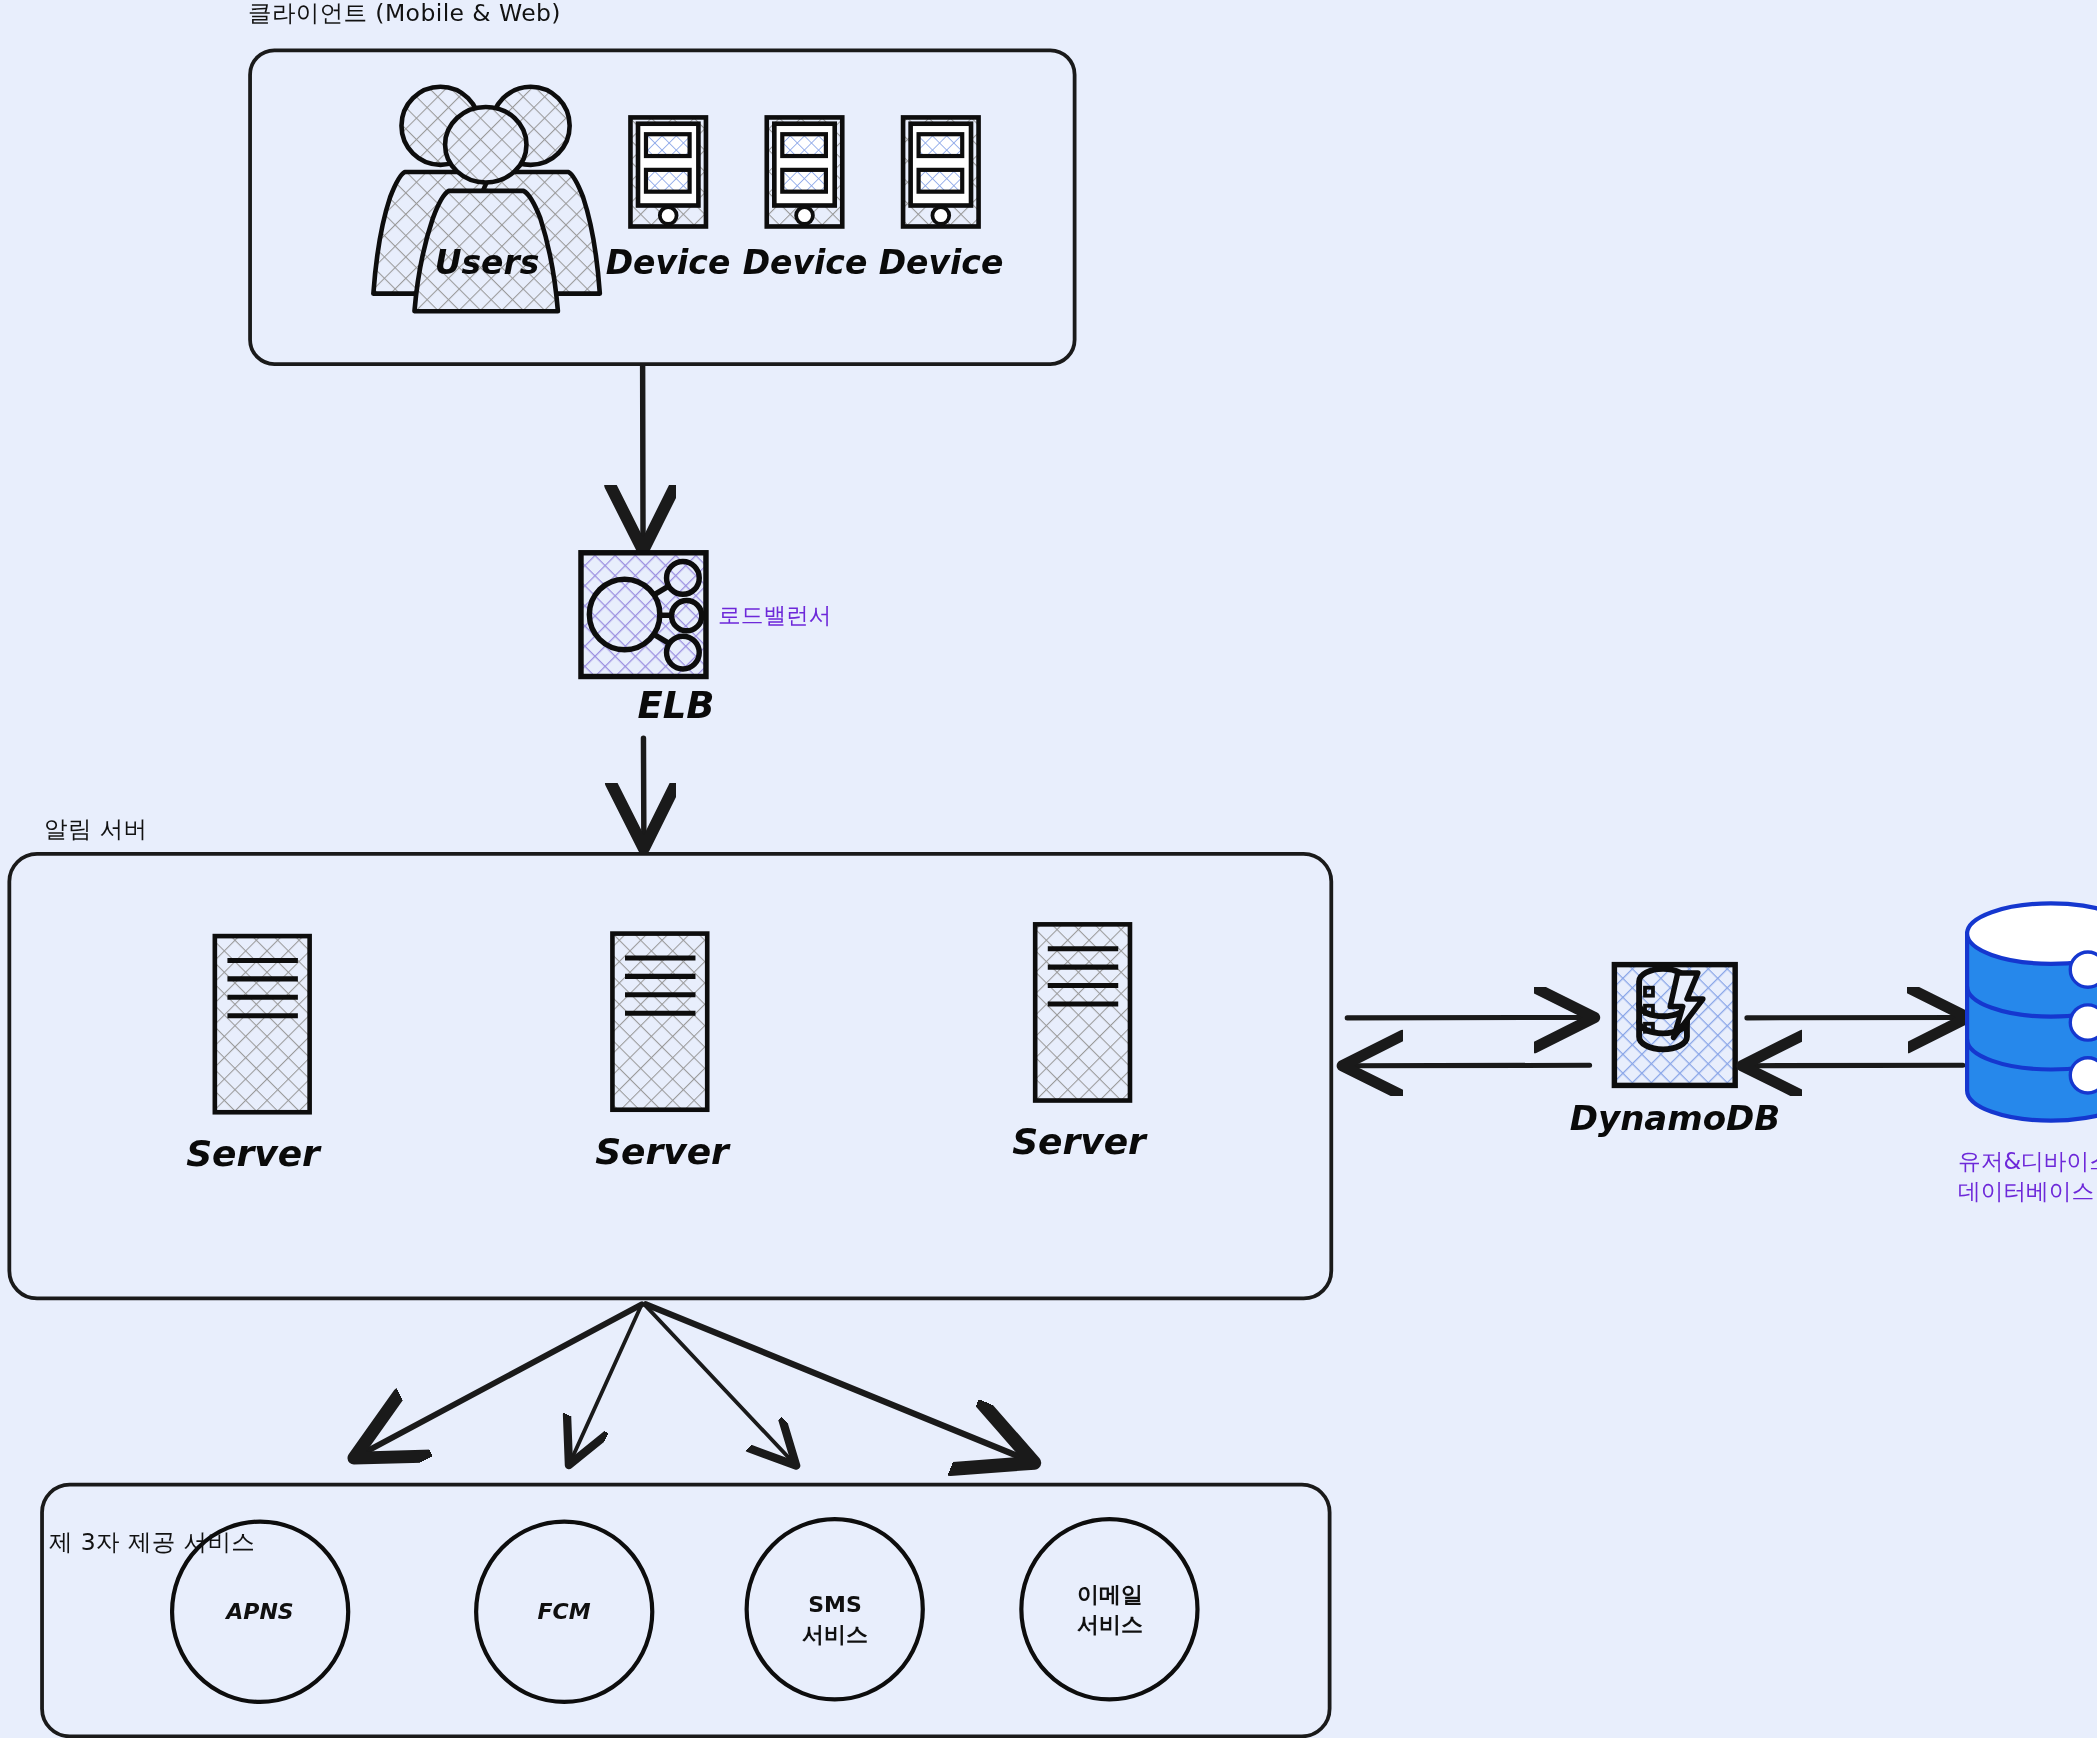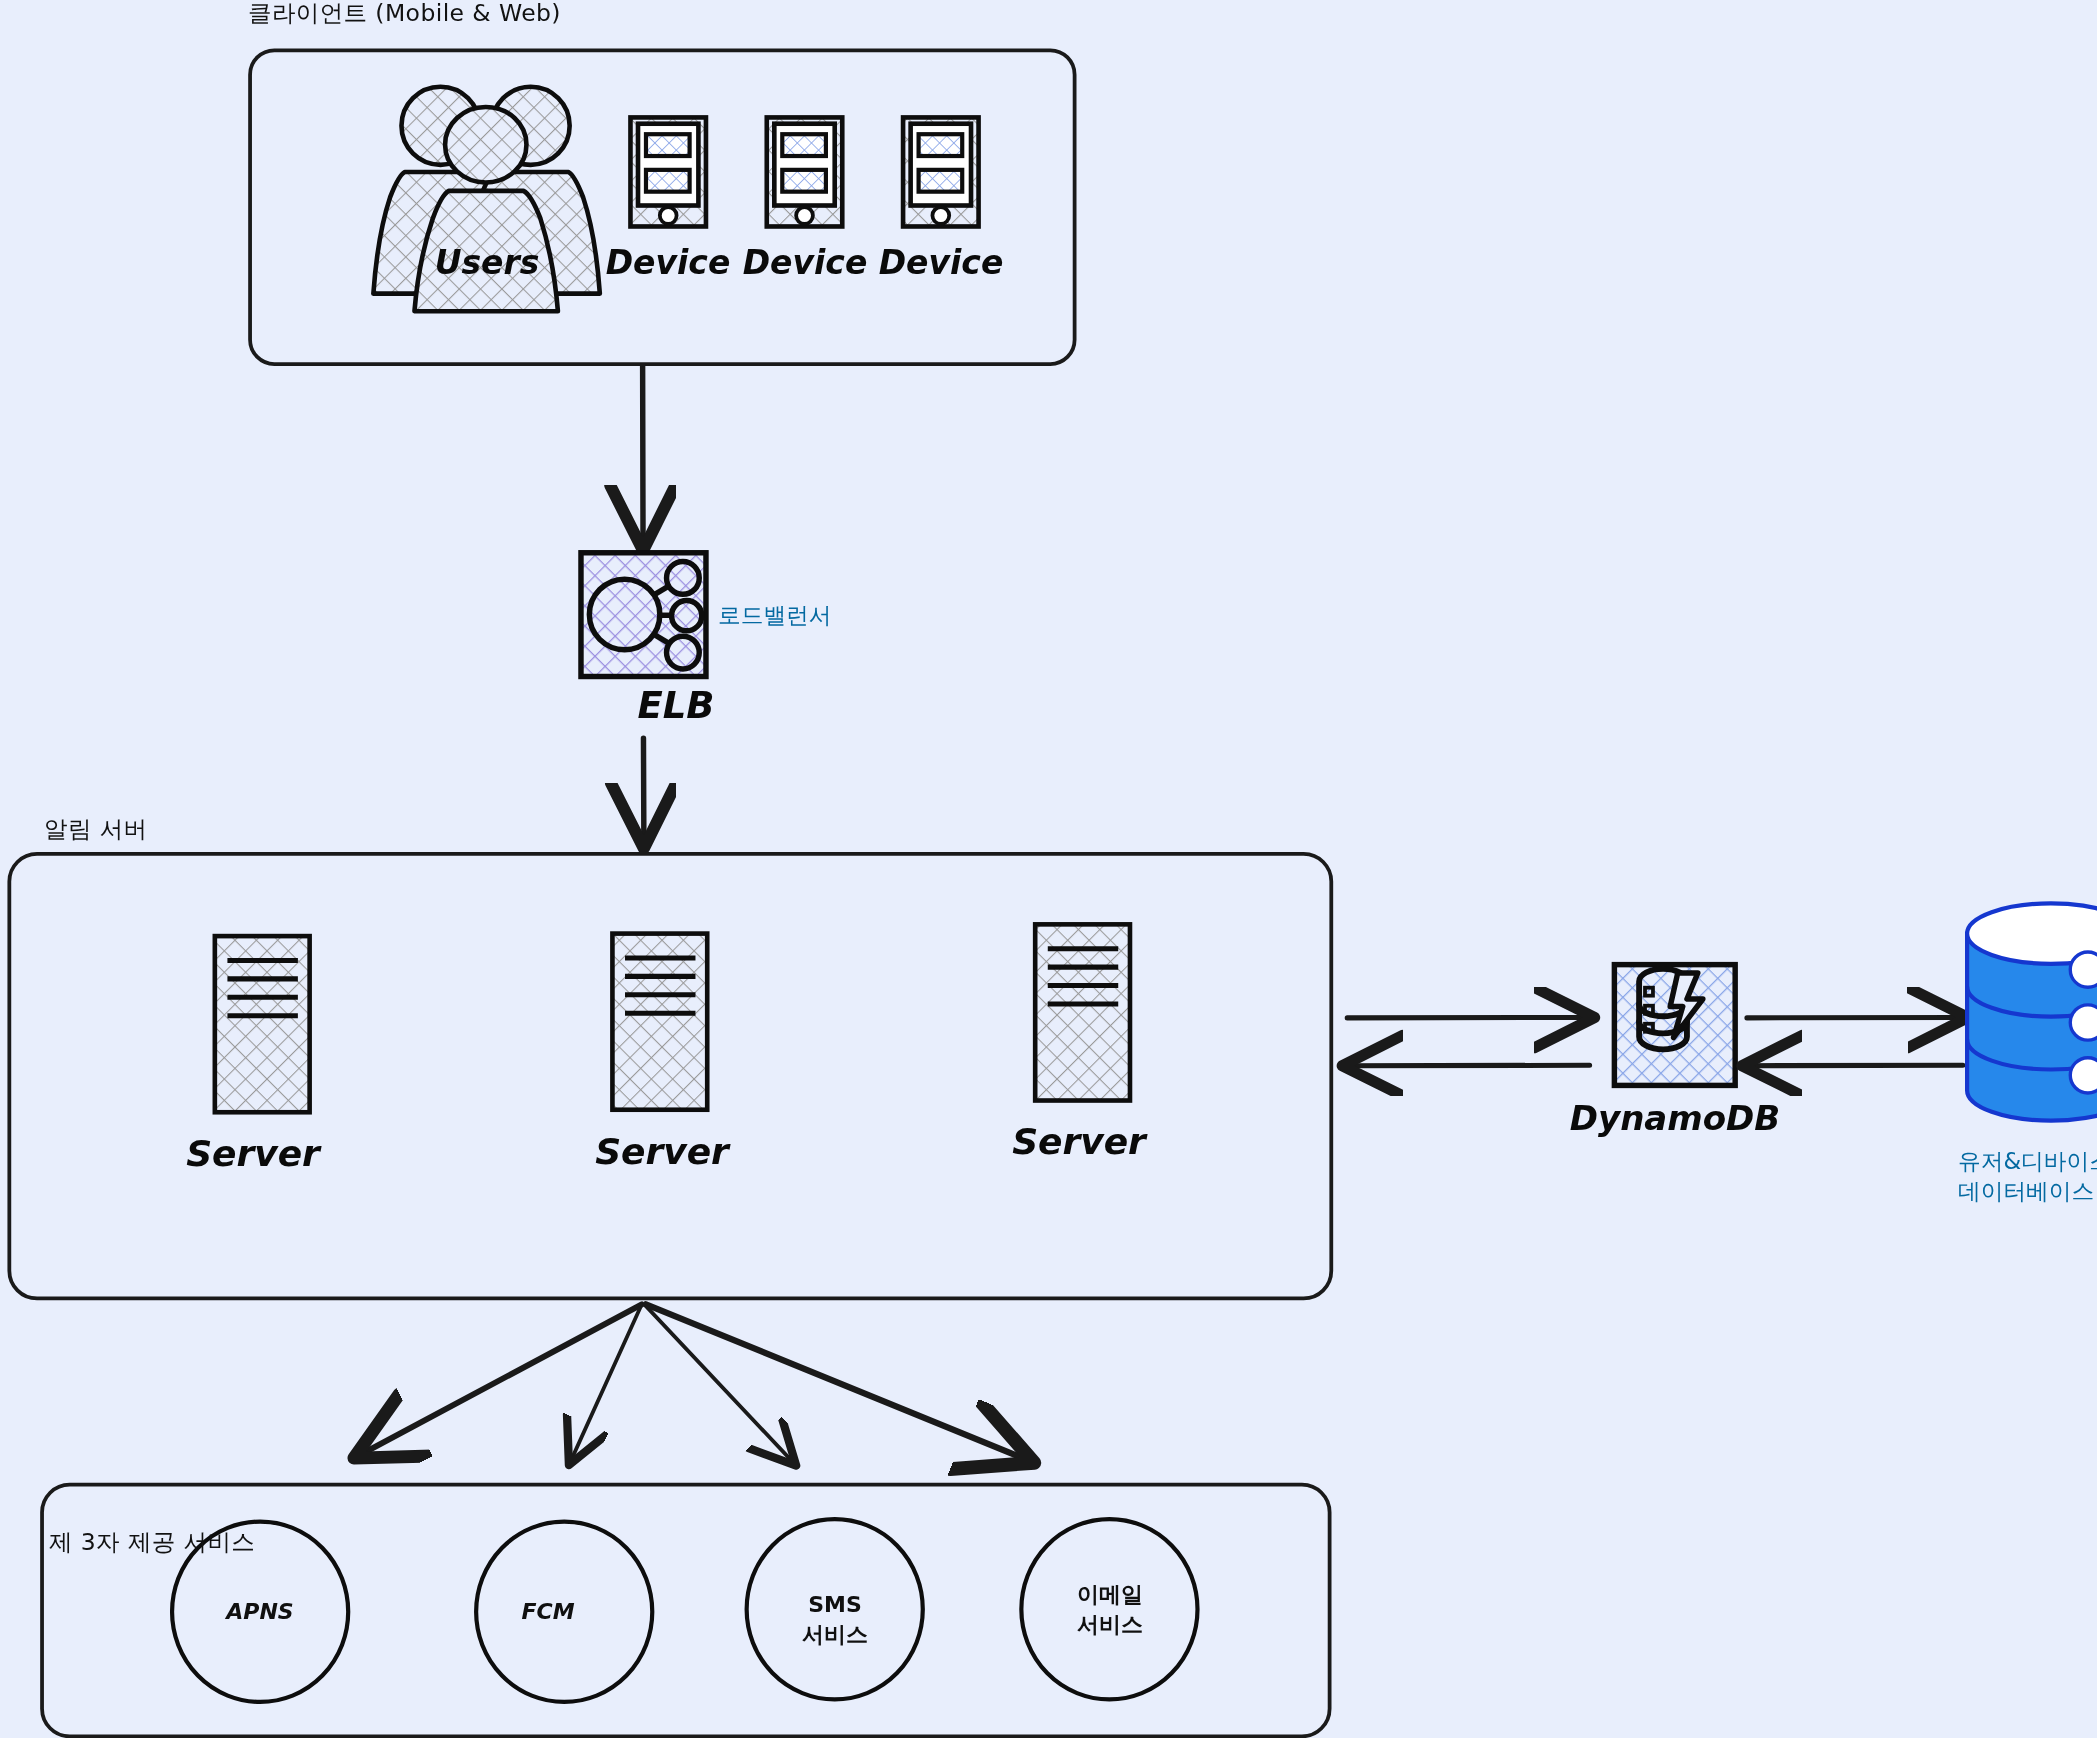--- a/index.html
+++ b/index.html
@@ -41,21 +41,21 @@
     color: #0a0a0a;
     white-space: nowrap;
     transform: translateX(-50%);
     text-align: right;
     font-style: italic;
   }
   .sans-label {
     position: absolute;
     font-family: "DejaVu Sans", sans-serif;
     font-size: 22.7px;
-    color: #0369a1;
+    color: #6d28d9;
     white-space: nowrap;
     line-height: 1.32;
   }
   .circ-label {
     position: absolute;
     font-family: "DejaVu Sans", sans-serif;
     font-size: 22px;
     font-weight: 600;
     color: #101010;
     text-align: center;
@@ -232,20 +232,20 @@
   <div class="hand-label" style="left:253px; top:1133px; font-size:36px;">Server</div>
   <div class="hand-label" style="left:662px; top:1131px; font-size:36px;">Server</div>
   <div class="hand-label" style="left:1079px; top:1121px; font-size:36px;">Server</div>
 
   <div class="hand-label" style="left:1675px; top:1098px; font-size:34px;">DynamoDB</div>
 
   <div class="sans-label" style="left:1958px; top:1147px;">유저&amp;디바이스 정보</div>
   <div class="sans-label" style="left:1958px; top:1177px;text-align:center;">데이터베이스</div>
 
   <div class="circ-label" style="left:260px; top:1612px;">APNS</div>
-  <div class="circ-label" style="left:548px; top:1612px;text-align:center;">FCM</div>
+  <div class="circ-label" style="left:564px; top:1612px;text-align:center;">FCM</div>
   <div class="circ-label" style="left:835px; top:1610px; font-style:normal;margin-top:10px;">SMS
 서비스</div>
   <div class="circ-label" style="left:1110px; top:1610px; font-style:normal;">이메일
 서비스</div>
 
 </div>
 
 
 </body></html>

